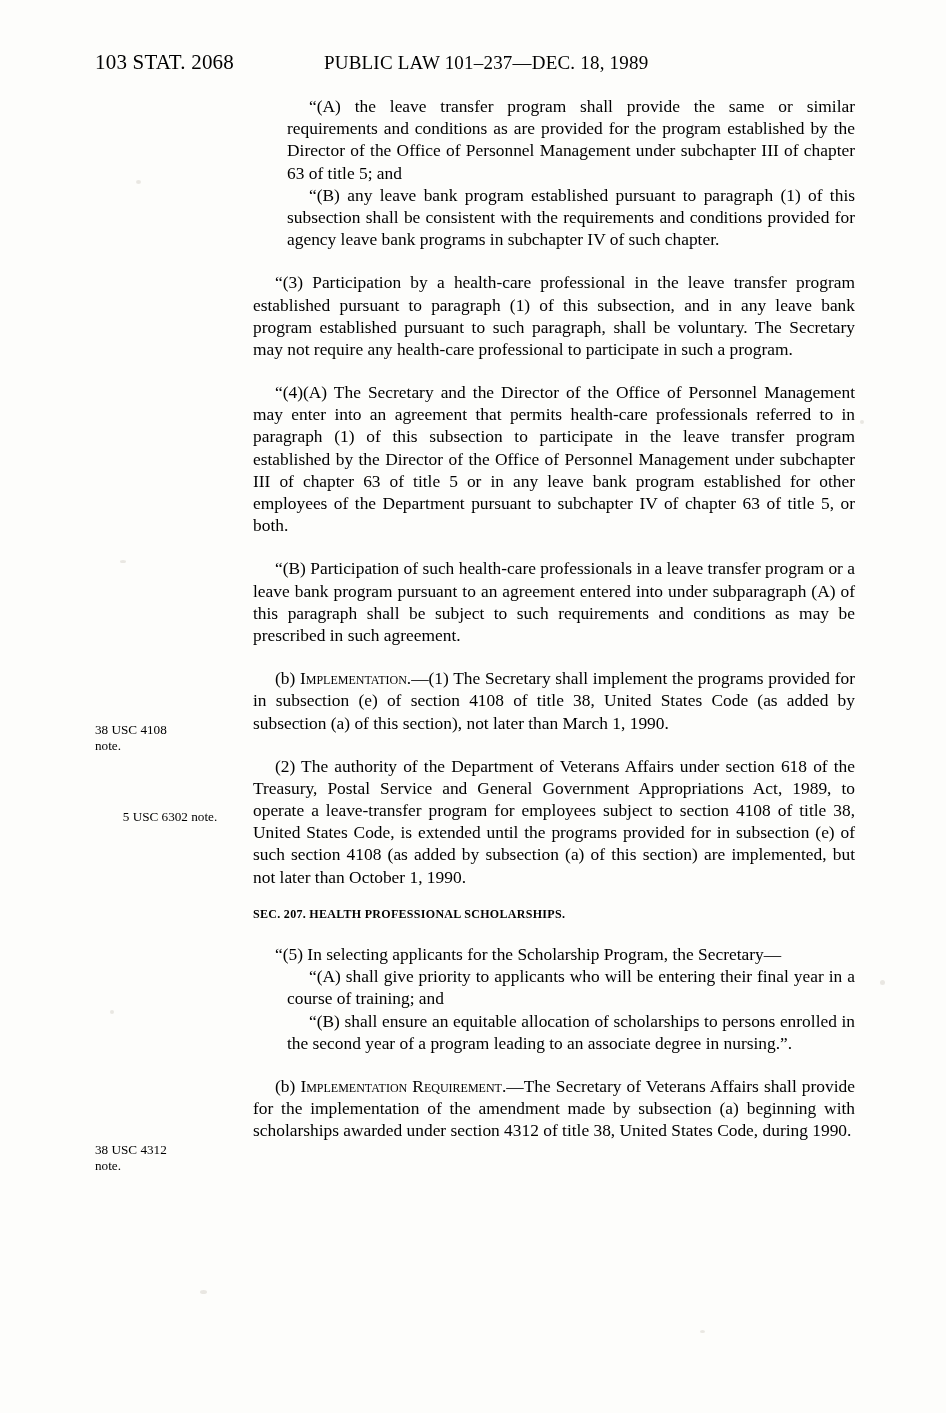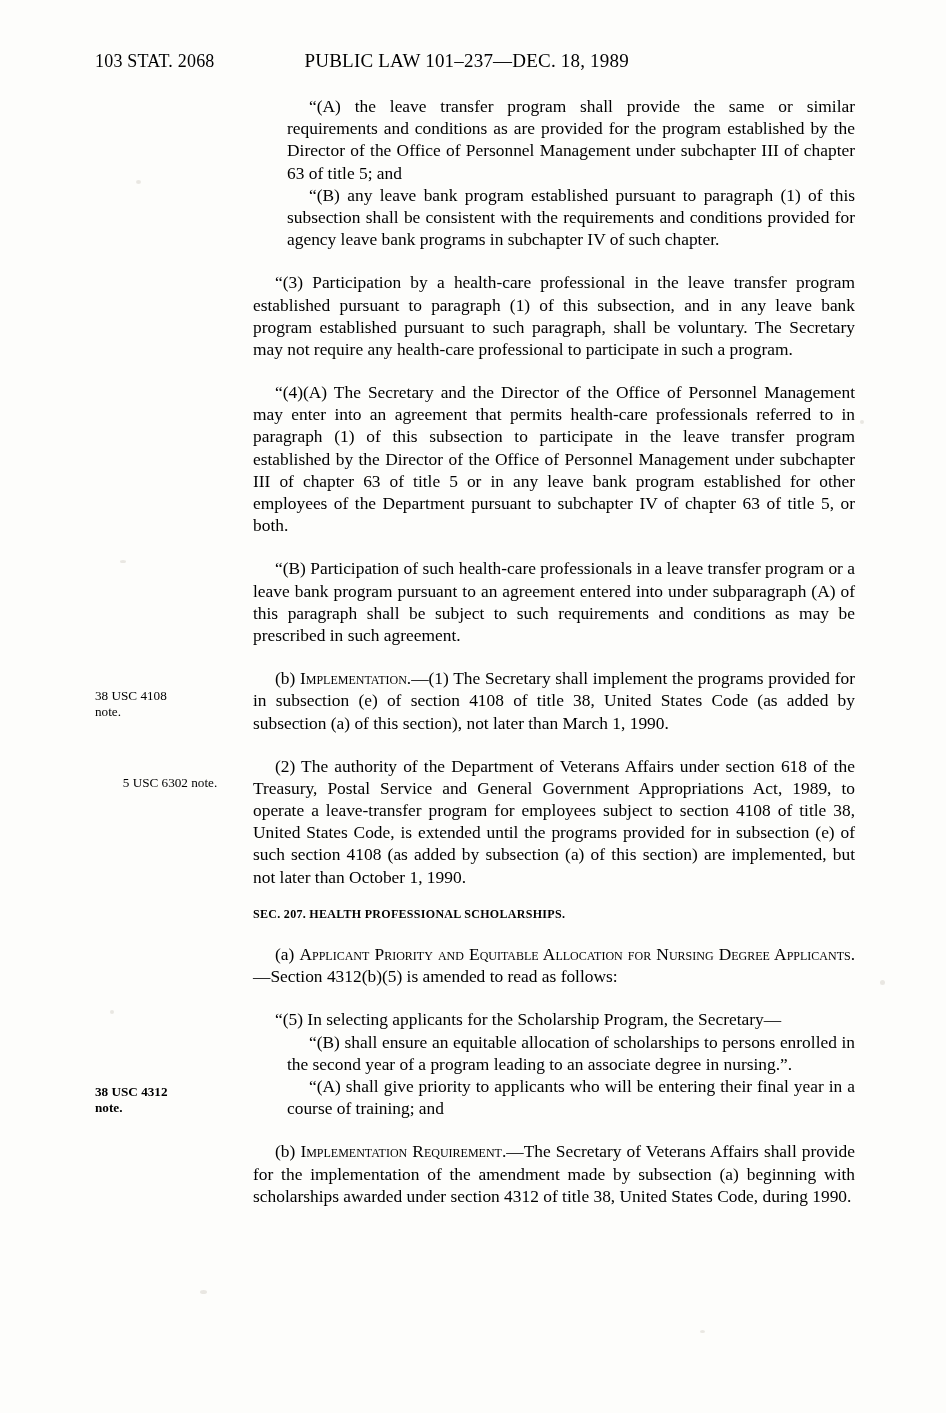--- a/index.html
+++ b/index.html
@@ -18,21 +18,21 @@
   }
   .header {
     position: absolute;
     top: 50px;
     left: 95px;
     width: 760px;
     display: flex;
     align-items: baseline;
   }
   .header .stat {
-    font-size: 18px;
+    font-size: 21px;
     letter-spacing: 0.2px;
     white-space: nowrap;
   }
   .header .law {
     font-size: 19px;
     letter-spacing: 0.2px;
     margin-left: 90px;
     white-space: nowrap;
   }
   .body-col {
@@ -44,41 +44,42 @@
     line-height: 1.275;
     text-align: justify;
   }
   .margin-col {
     position: absolute;
     left: 95px;
     width: 150px;
     font-size: 13.2px;
     line-height: 1.22;
     text-align: left;
+    margin-top: 34px;
   }
   p {
     margin: 0;
     text-indent: 0;
   }
   .ind-1 { padding-left: 34px; text-indent: 0; }
   .first-line-ind { text-indent: 22px; margin-top: 21px; }
   .hang-quote { text-indent: 22px; }
   .sec-head {
     margin-top: 19px;
     margin-bottom: 20px;
     font-size: 12px;
     font-weight: bold;
     letter-spacing: 0.3px;
   }
   .smallcaps {
     font-variant: small-caps;
   }
   .note-1 { top: 688px; }
   .note-2 { top: 775px; text-align: center; }
-  .note-3 { top: 1084px; font-weight: bold; }
+  .note-3 { top: 1108px; }
   .speck {
     position: absolute;
     background: #d8d5cd;
     border-radius: 50%;
     opacity: 0.55;
   }
 </style>
 </head>
 <body>
 
@@ -123,25 +124,24 @@
 
     <p class="first-line-ind">“(B) Participation of such health-care professionals in a leave transfer program or a leave bank program pursuant to an agreement entered into under subparagraph (A) of this paragraph shall be subject to such requirements and conditions as may be prescribed in such agreement.</p>
 
 
     <p class="first-line-ind"><span>(b) </span><span class="smallcaps">Implementation.</span><span>—(1) The Secretary shall implement the programs provided for in subsection (e) of section 4108 of title 38, United States Code (as added by subsection (a) of this section), not later than March 1, 1990.</span></p>
 
     <p class="first-line-ind">(2) The authority of the Department of Veterans Affairs under section 618 of the Treasury, Postal Service and General Government Appropriations Act, 1989, to operate a leave-transfer program for employees subject to section 4108 of title 38, United States Code, is extended until the programs provided for in subsection (e) of such section 4108 (as added by subsection (a) of this section) are implemented, but not later than October 1, 1990.</p>
 
     <p class="sec-head">SEC. 207. HEALTH PROFESSIONAL SCHOLARSHIPS.</p>
 
-    <p class="first-line-ind"><span>(a) </span><span class="smallcaps">Applicant Priority and Equitable Allocation for Nursing Degree Applicants.</span><span>—Section 4312(b)(5) is amended to read as follows:</span></p>
 
     <p class="first-line-ind">“(5) In selecting applicants for the Scholarship Program, the Secretary—</p>
 
+    <p class="ind-1 hang-quote">“(A) shall give priority to applicants who will be entering their final year in a course of training; and</p>
+
     <p class="ind-1 hang-quote">“(B) shall ensure an equitable allocation of scholarships to persons enrolled in the second year of a program leading to an associate degree in nursing.”.</p>
-
-    <p class="ind-1 hang-quote">“(A) shall give priority to applicants who will be entering their final year in a course of training; and</p>
 
     <p class="first-line-ind"><span>(b) </span><span class="smallcaps">Implementation Requirement.</span><span>—The Secretary of Veterans Affairs shall provide for the implementation of the amendment made by subsection (a) beginning with scholarships awarded under section 4312 of title 38, United States Code, during 1990.</span></p>
 
   </div>
 
 </div>
 
 </body></html>

